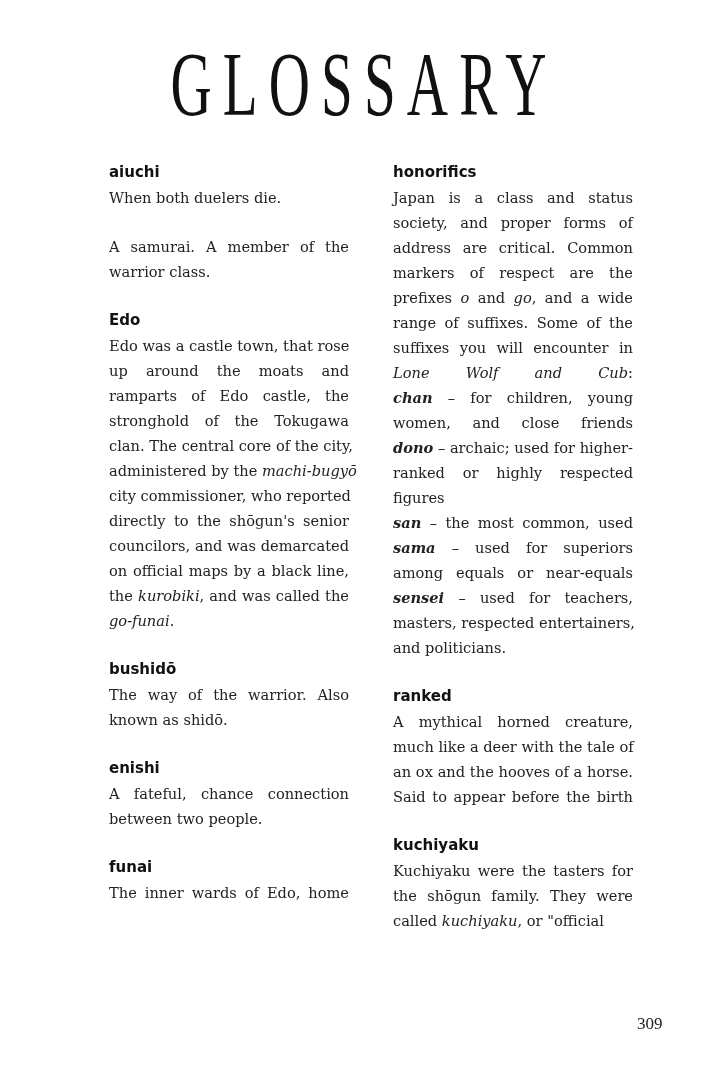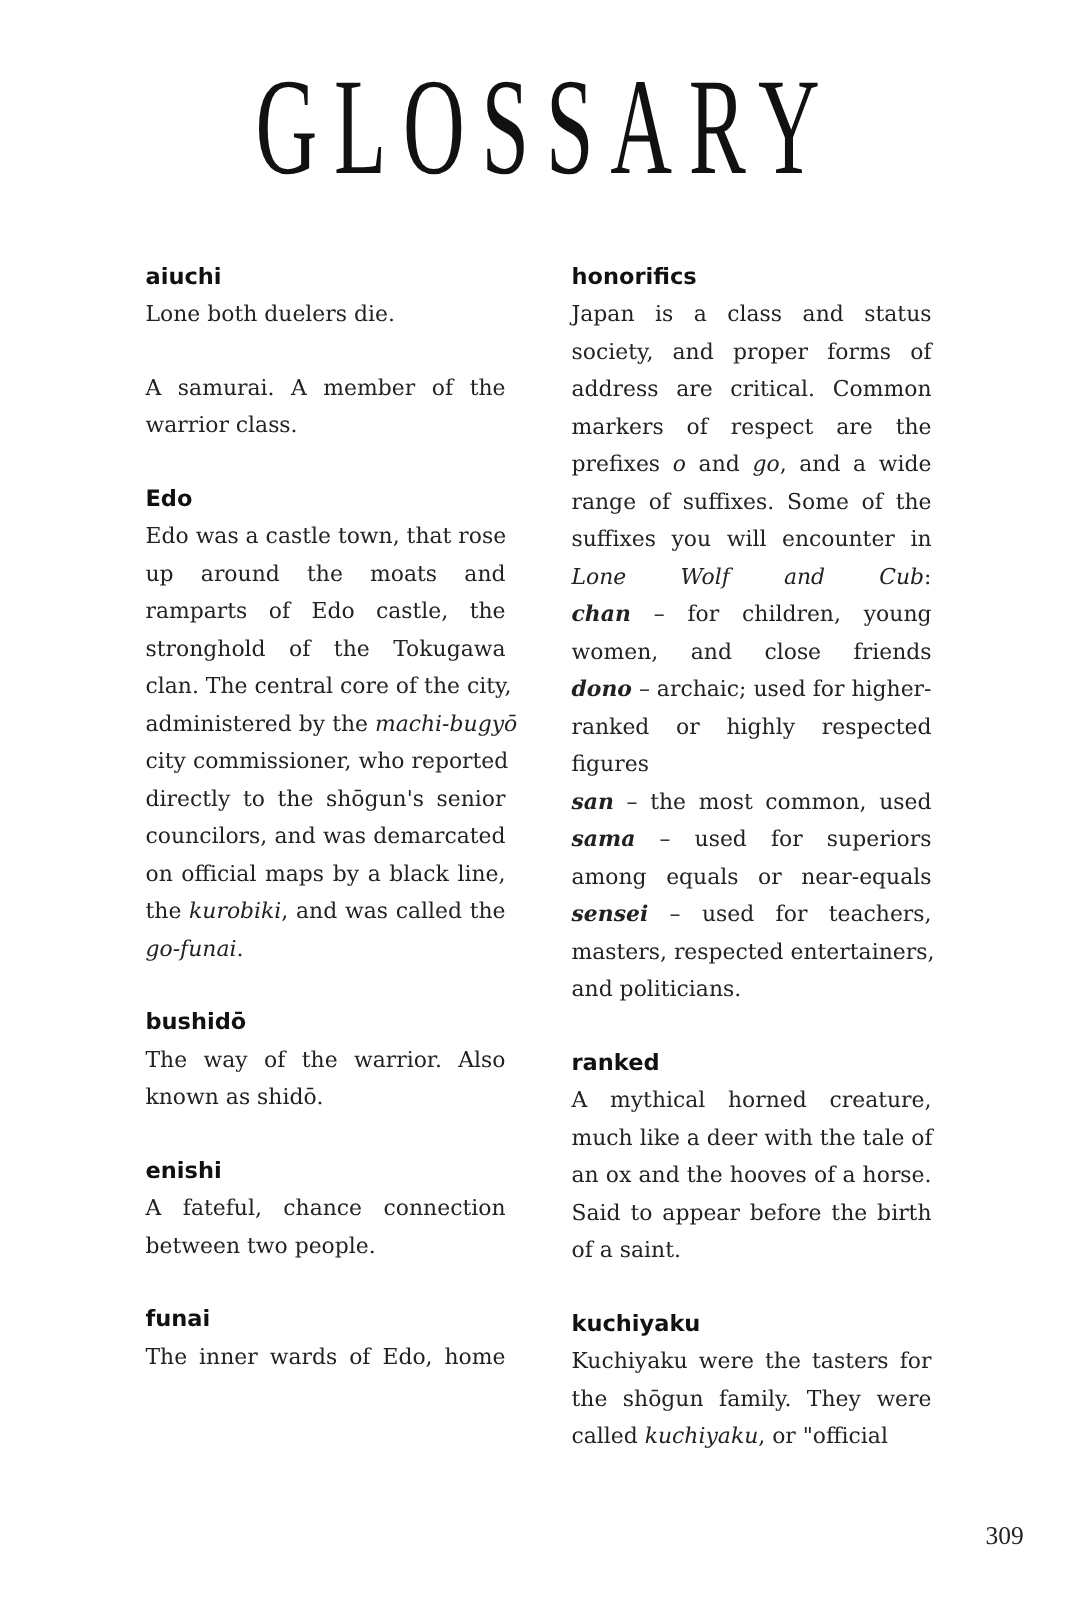--- a/index.html
+++ b/index.html
@@ -4,48 +4,48 @@
 <style>
   html, body { margin: 0; padding: 0; background: #ffffff; }
   body { width: 728px; height: 1068px; position: relative; overflow: hidden; color: #1a1a1a; font-family: "DejaVu Serif", "Liberation Serif", serif; }
   .title {
     position: absolute; left: 0; width: 728px; top: 38px; text-align: center;
     font-family: "Liberation Serif", "DejaVu Serif", serif;
     font-size: 92px; line-height: 92px; letter-spacing: 18px; color: #111;
     transform: scaleX(0.62); transform-origin: 50% 0;
     font-weight: normal;
   }
-  .col { position: absolute; top: 172px; width: 240px; }
+  .col { position: absolute; top: 160px; width: 240px; margin-left: 12px; }
   .col.left { left: 97px; }
   .col.right { left: 381px; }
   .entry { margin: 0 0 24px 0; }
   .term {
     font-family: "DejaVu Sans", "Liberation Sans", sans-serif; font-weight: bold;
     font-size: 15px; line-height: 25px; color: #111; height: 25px;
   }
   .def { font-size: 14.6px; line-height: 25px; color: #222; text-align: justify; }
   .line { display: block; white-space: nowrap; text-align: justify; text-align-last: justify; height: 25px; }
   .line.last { text-align-last: left; }
   .line i, .line em { font-style: italic; }
   .line b { font-weight: bold; font-style: italic; }
   .page-num {
-    position: absolute; left: 657px; top: 1014px; font-family: "Liberation Serif", serif;
+    position: absolute; left: 637px; top: 1014px; font-family: "Liberation Serif", serif;
     font-size: 17px; color: #222;
   }
 </style>
 </head>
 <body>
 
 <div class="title">GLOSSARY</div>
 
 <div class="col left" id="col-left">
     <div class="entry">
       <div class="term">aiuchi</div>
       <div class="def">
-        <span class="line last">Lone both duelers die.</span>
+        <span class="line last">When both duelers die.</span>
       </div>
     </div>
     <div class="entry">
       <div class="def">
         <span class="line">A samurai. A member of the</span>
         <span class="line last">warrior class.</span>
       </div>
     </div>
     <div class="entry">
       <div class="term">Edo</div>
@@ -110,21 +110,20 @@
         <span class="line last">and politicians.</span>
       </div>
     </div>
     <div class="entry">
       <div class="term">ranked</div>
       <div class="def">
         <span class="line">A mythical horned creature,</span>
         <span class="line">much like a deer with the tale of</span>
         <span class="line">an ox and the hooves of a horse.</span>
         <span class="line">Said to appear before the birth</span>
-        <span class="line last">of a saint.</span>
       </div>
     </div>
     <div class="entry">
       <div class="term">kuchiyaku</div>
       <div class="def">
         <span class="line">Kuchiyaku were the tasters for</span>
         <span class="line">the shōgun family. They were</span>
         <span class="line last">called <i>kuchiyaku</i>, or "official</span>
       </div>
     </div>

